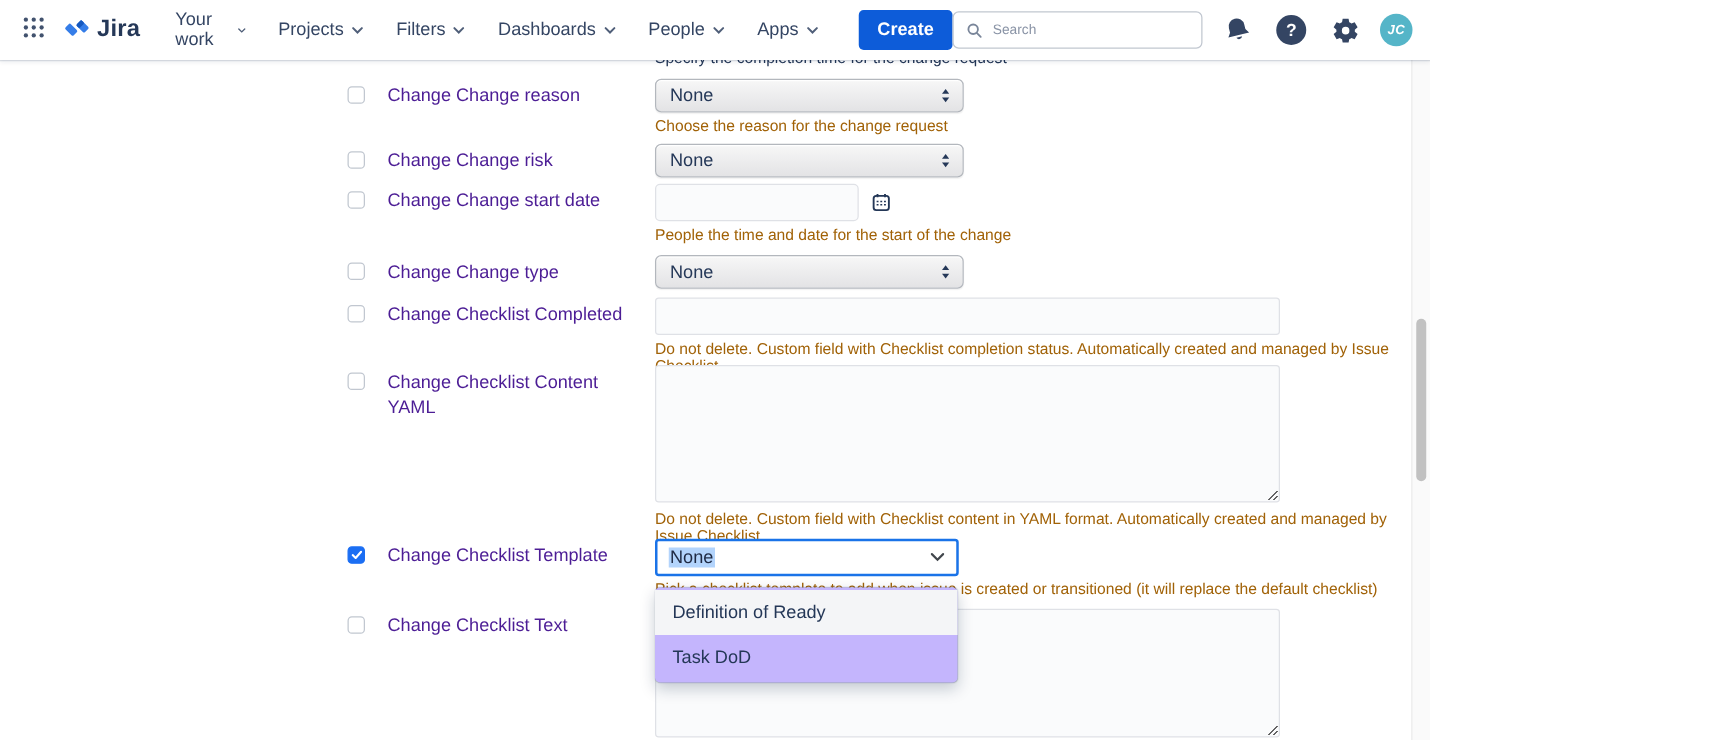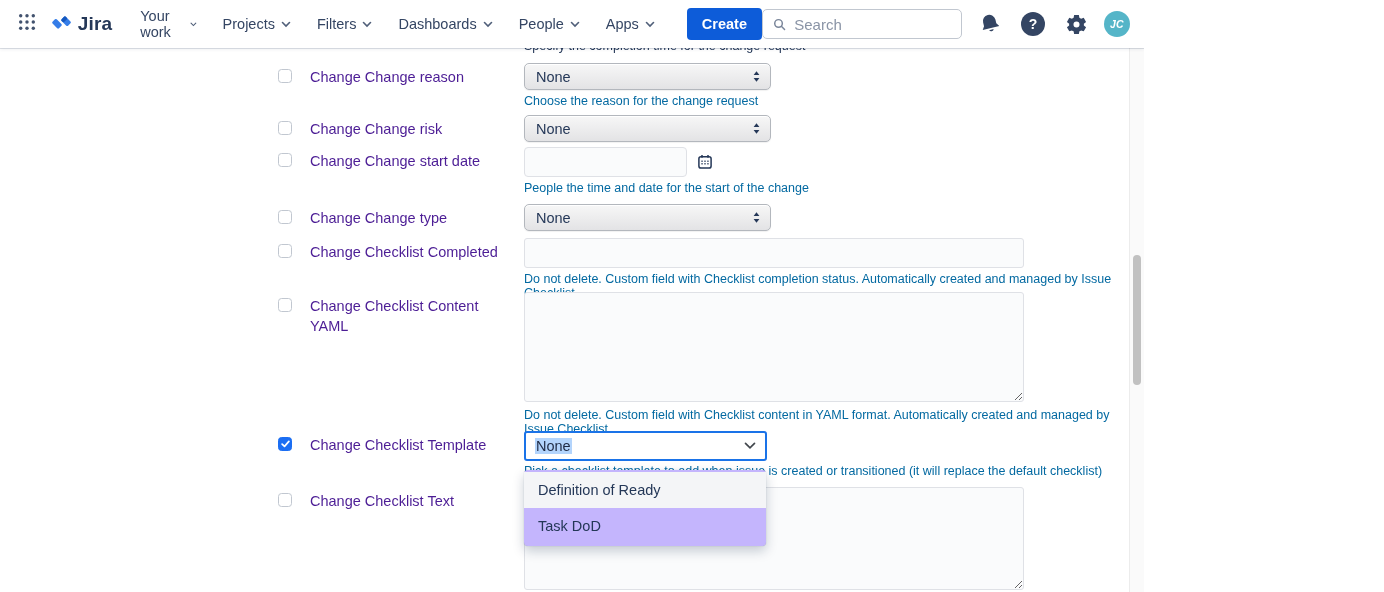--- a/index.html
+++ b/index.html
@@ -33,21 +33,21 @@
     font-family: inherit; font-size: 14.5px; font-weight: 600;
     padding: 8px 15px; border-radius: 4px; cursor: pointer;
   }
   .nav-right { margin-left: auto; display: flex; align-items: center; gap: 13px; }
   .search-box {
     display: flex; align-items: center; gap: 8px; width: 200px; height: 30px;
     border: 1.5px solid #c1c7d0; border-radius: 5px; padding: 0 10px; background: #fff;
   }
   .search-box input {
     border: none; outline: none; width: 100%; font-family: inherit;
-    font-size: 15px; color: #344563; background: transparent;
+    font-size: 11px; color: #344563; background: transparent;
   }
   .search-box input::placeholder { color: #8a94a6; }
   .icon-btn { width: 30px; height: 30px; display: flex; align-items: center; justify-content: center; border-radius: 50%; cursor: pointer; color: #344563; }
   .help-circle {
     width: 24px; height: 24px; border-radius: 50%; background: #344563; color: #fff;
     display: flex; align-items: center; justify-content: center; font-size: 14px; font-weight: 700;
   }
   .avatar {
     width: 26px; height: 26px; border-radius: 50%; background: #55b5c8; color: #fff;
     display: flex; align-items: center; justify-content: center;
@@ -62,21 +62,21 @@
   }
   .row { position: absolute; left: 278px; right: 0; display: grid; grid-template-columns: 32px 214px auto; align-items: start; }
   .cb {
     width: 14px; height: 14px; margin-top: 6px; border-radius: 3.5px;
     border: 1.5px solid #c1c7d0; background: #fff; cursor: pointer;
     display: flex; align-items: center; justify-content: center;
   }
   .cb.checked { background: #1b6ef3; border-color: #1b6ef3; }
   .row-label { font-size: 14.5px; color: #4c1d95; padding-top: 4px; line-height: 20px; padding-right: 16px; }
   .fieldcol { position: relative; }
-  .help { font-size: 12.5px; color: #0369a1; margin-top: 4px; }
+  .help { font-size: 12.5px; color: #a16207; margin-top: 4px; }
 
   .sel {
     width: 247px; height: 27px; border-radius: 5px; border: 1px solid #b3b7bd;
     background: linear-gradient(#f7f7f7, #e3e3e5);
     box-shadow: inset 0 1px 0 #fff, 0 1px 1px rgba(0,0,0,0.06);
     display: flex; align-items: center; justify-content: space-between;
     padding: 0 9px 0 11px; font-size: 14.5px; color: #253858; cursor: pointer;
   }
   .txt-input {
     width: 500px; height: 30px; border: 1px solid #dfe1e6; border-radius: 3px;

